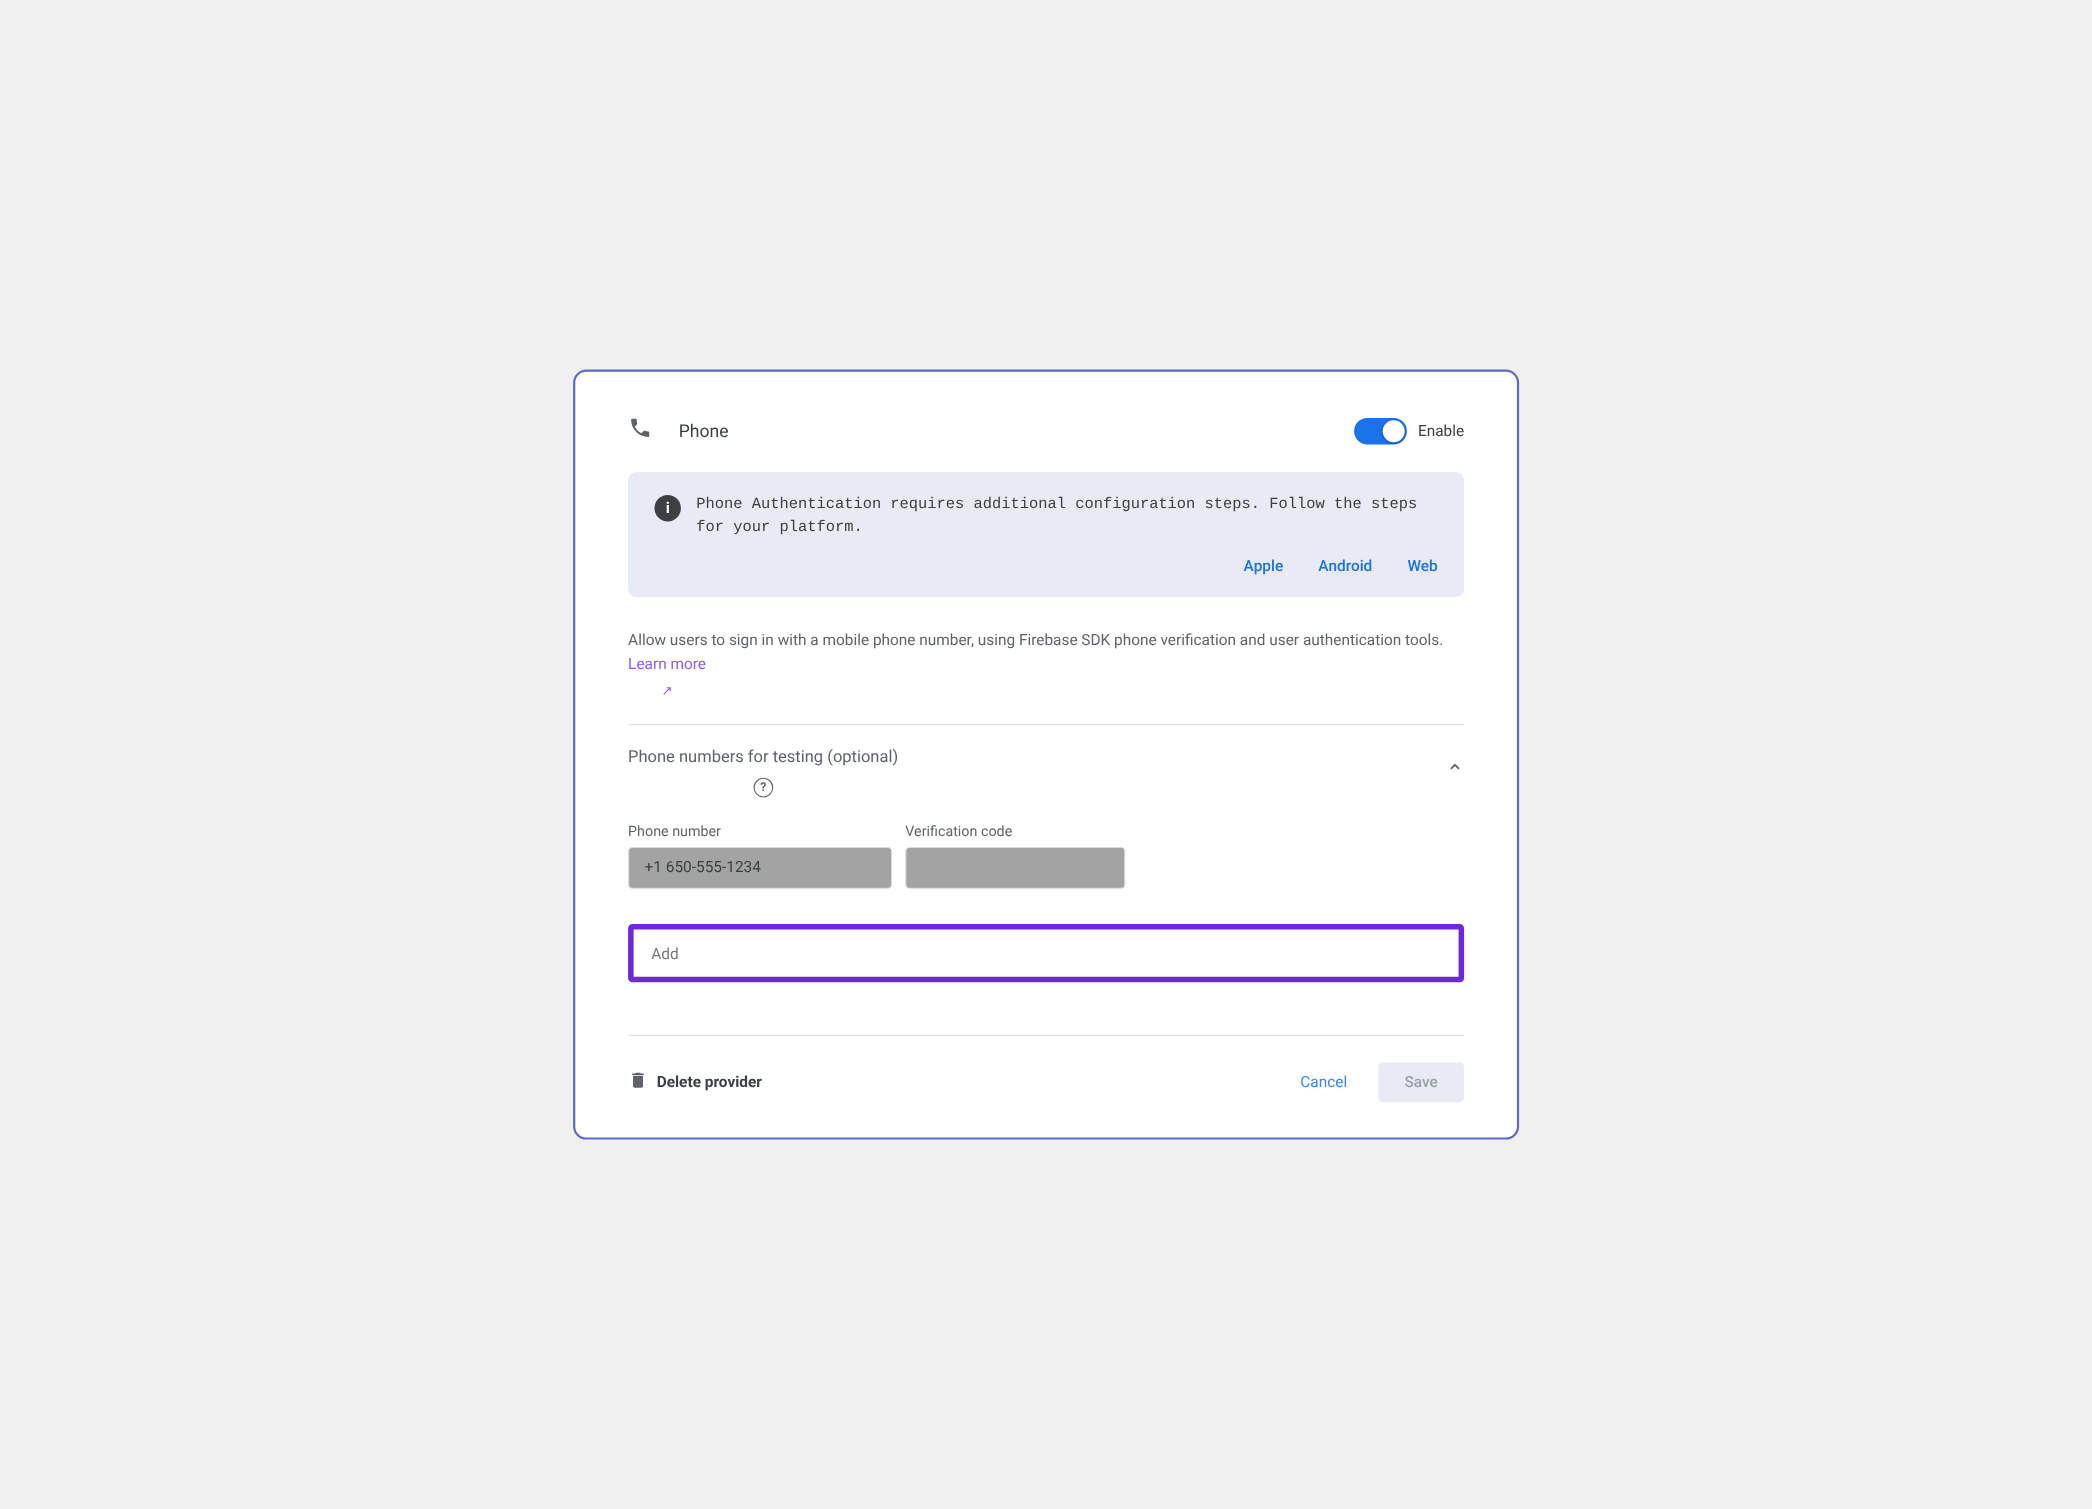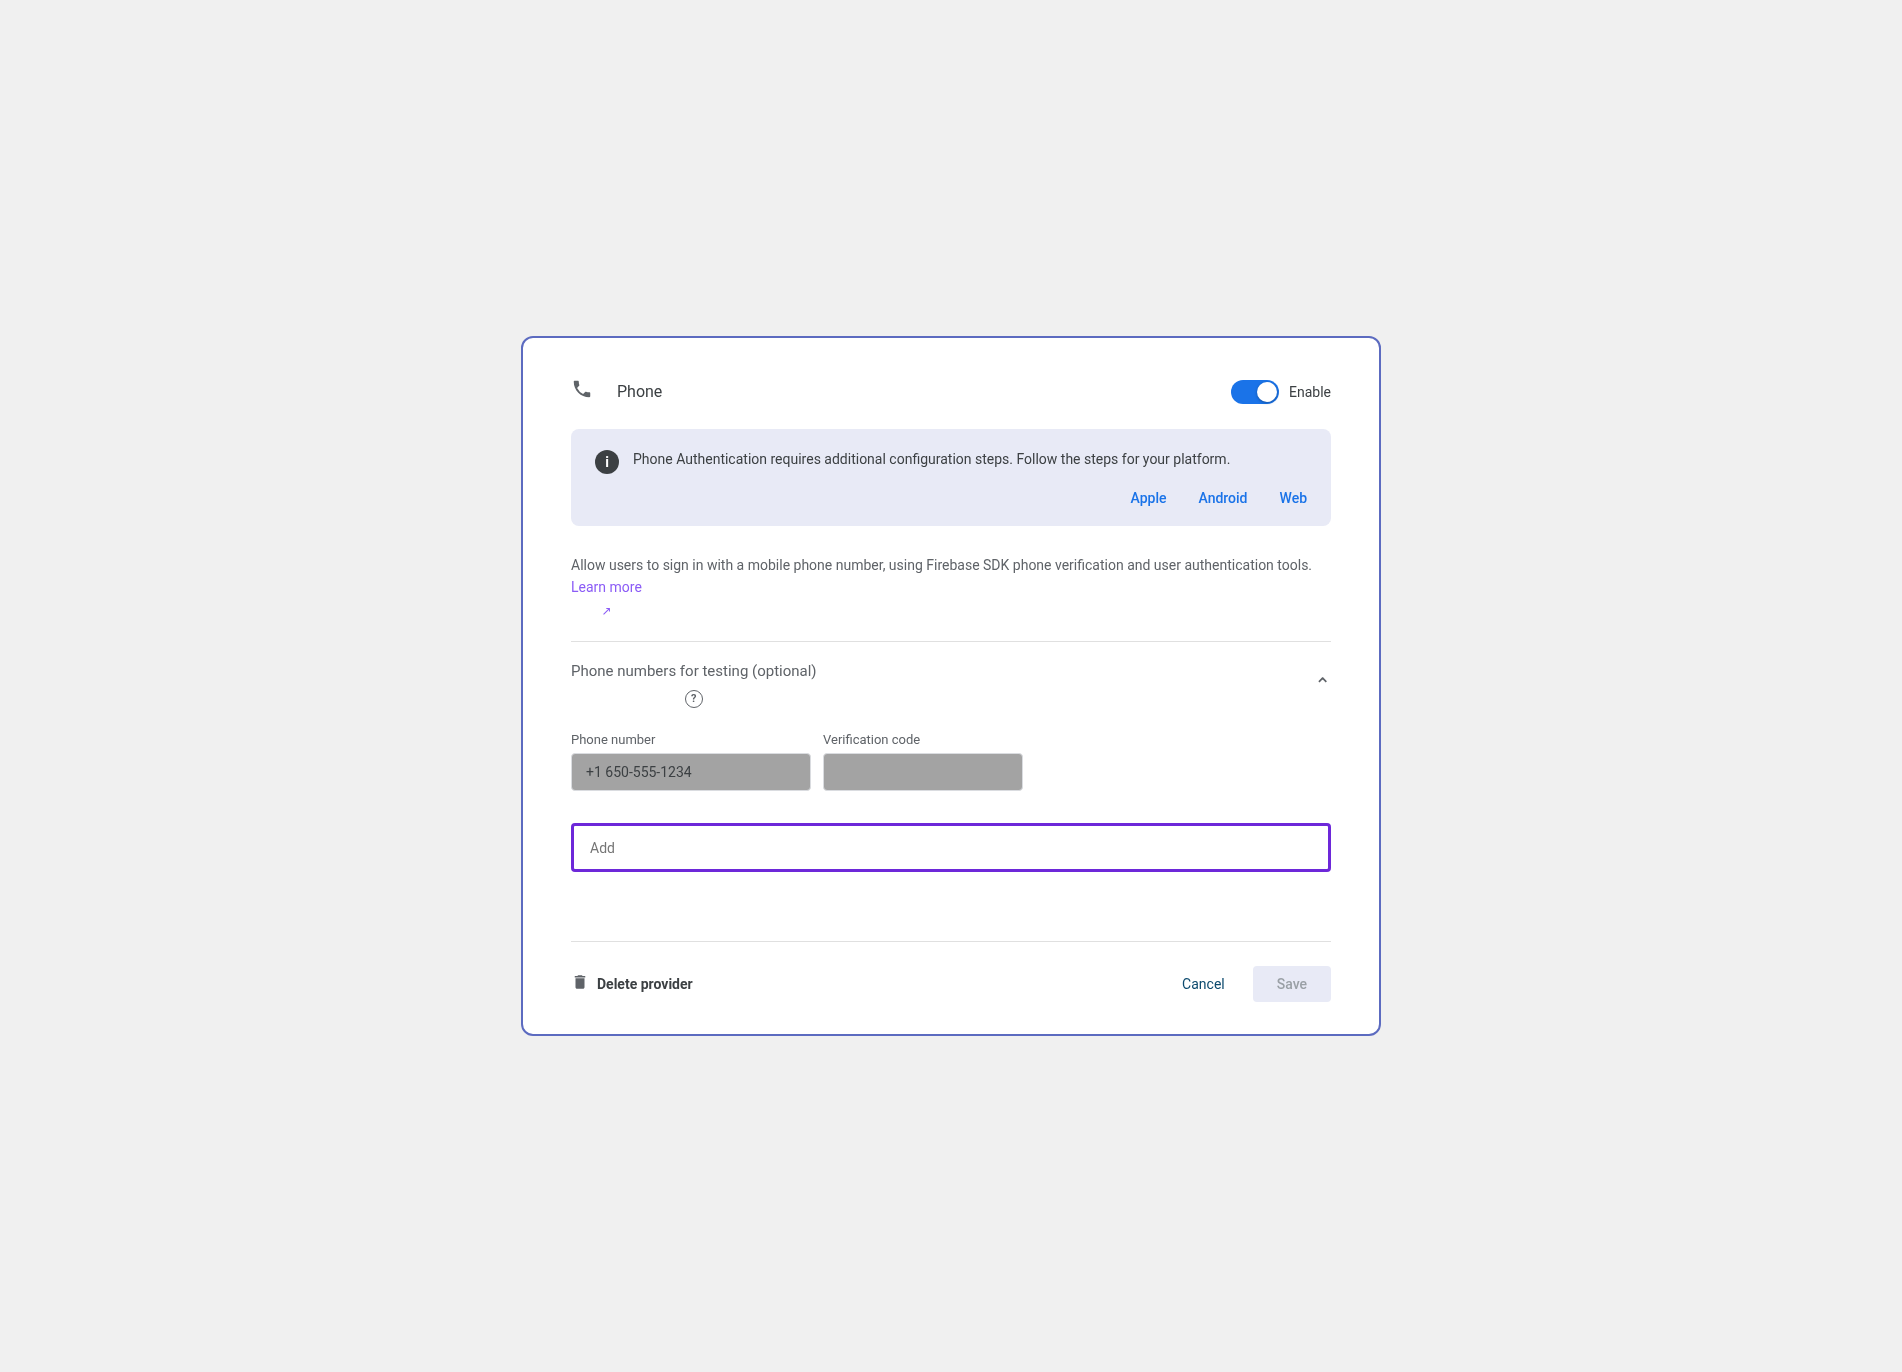--- a/index.html
+++ b/index.html
@@ -123,20 +123,21 @@
       font-size: 14px;
       font-weight: bold;
       flex-shrink: 0;
       margin-top: 1px;
     }
 
     .info-text {
       font-size: 14px;
       color: #3c4043;
       line-height: 1.5;
+      font-family: Liberation Mono, monospace;
     }
 
     .info-links {
       display: flex;
       justify-content: flex-end;
       gap: 32px;
     }
 
     .info-link {
       font-size: 14px;
@@ -242,21 +243,21 @@
     .field-phone {
       width: 240px;
     }
 
     .field-code {
       width: 200px;
     }
 
     
     .add-row {
-      border: 3px solid #6d28d9;
+      border: 5px solid #6d28d9;
       border-radius: 4px;
       padding: 12px 16px;
       margin-bottom: 8px;
     }
 
     .add-input {
       border: none;
       outline: none;
       font-size: 14px;
       color: #9aa0a6;
@@ -321,21 +322,21 @@
       display: flex;
       align-items: center;
       gap: 12px;
     }
 
     .cancel-button {
       background: transparent;
       border: none;
       padding: 10px 16px;
       font-size: 14px;
-      color: #0c4a6e;
+      color: #3b82f6;
       cursor: pointer;
       border-radius: 4px;
     }
 
     .save-button {
       background: #e8eaf6;
       border: none;
       padding: 10px 24px;
       font-size: 14px;
       color: #9aa0a6;

